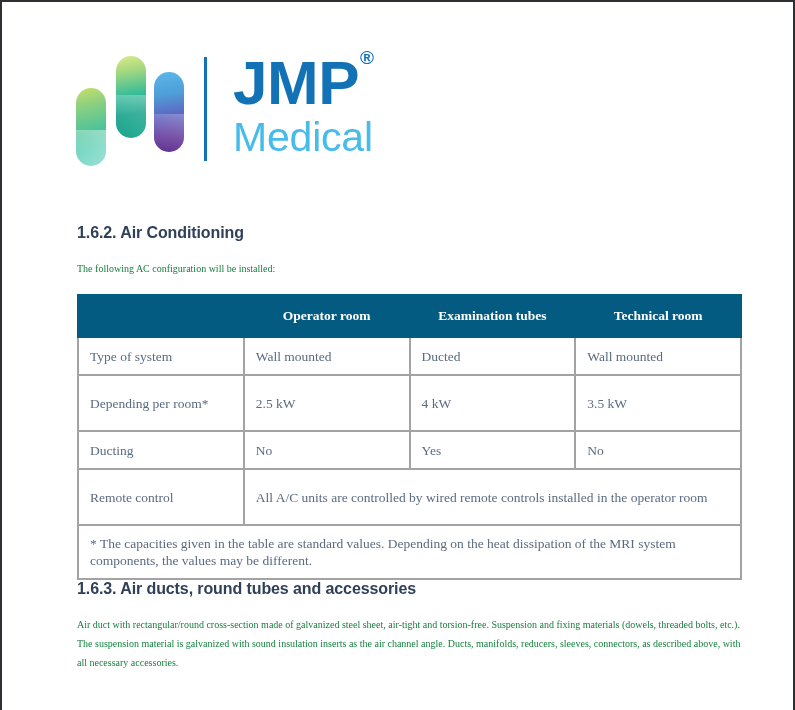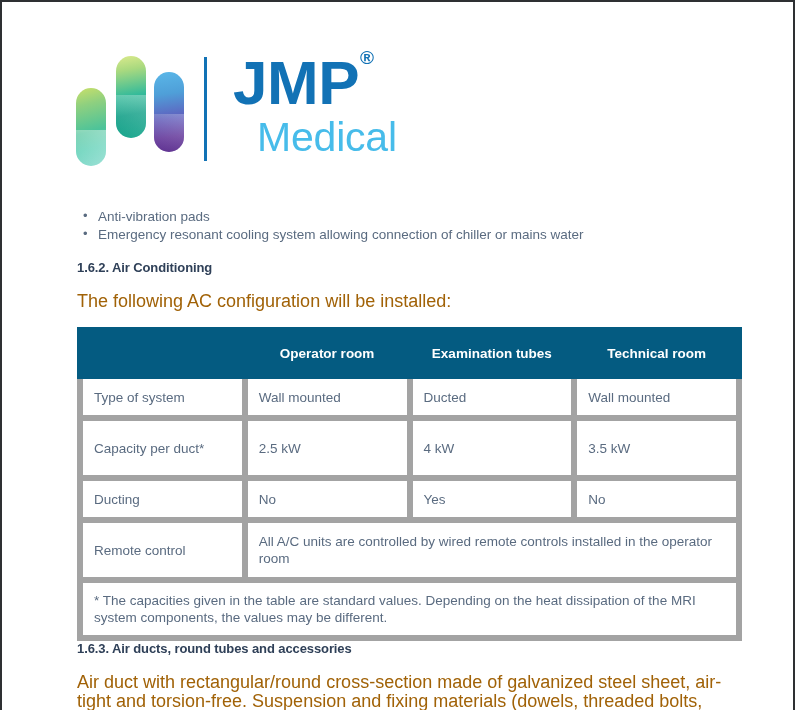--- a/index.html
+++ b/index.html
@@ -118,21 +118,20 @@
     left: 1px;
   }
   .wordmark .medical {
     display: block;
     font-size: 41px;
     line-height: 46px;
     font-weight: 400;
     letter-spacing: -0.2px;
     color: #47bcea;
     margin-top: 2px;
-    margin-left: 24px;
   }
 
   
   .content {
     position: absolute;
     left: 75px;
     top: 206px;
     width: 665px;
   }
 
@@ -151,44 +150,46 @@
   ul.bullets li::before {
     content: "•";
     position: absolute;
     left: 6px;
     top: -1px;
     color: #5a6b80;
     font-size: 13px;
   }
 
   h3.section-heading {
-    font-size: 13px;
+    font-size: 16px;
     font-weight: 700;
     color: #2f4058;
     margin: 16px 0 0 0;
     letter-spacing: -0.1px;
   }
   p.para {
-    font-size: 18px;
+    font-size: 10px;
     line-height: 19px;
-    color: #a16207;
+    color: #15803d;
     margin: 17px 0 0 0;
+    font-family: Liberation Serif, serif;
   }
 
   
   table.ac-table {
     border-collapse: collapse;
     width: 665px;
     margin-top: 16px;
     table-layout: fixed;
   }
   table.ac-table th,
   table.ac-table td {
-    border: 6px solid #a3a3a3;
+    border: 2px solid #a3a3a3;
     vertical-align: middle;
+    font-family: Liberation Serif, serif;
   }
   table.ac-table thead th {
     background: #045b81;
     color: #ffffff;
     font-size: 13.5px;
     font-weight: 700;
     text-align: center;
     height: 32px;
     padding: 4px 8px;
     border-color: #045b81;
@@ -228,24 +229,20 @@
     </div>
     <div class="logo-divider"></div>
     <div class="wordmark">
       <span class="jmp"><span>JMP</span><span class="reg">®</span></span>
       <span class="medical">Medical</span>
     </div>
   </div>
 
   <div class="content">
 
-    <ul class="bullets">
-      <li>Anti-vibration pads</li>
-      <li>Emergency resonant cooling system allowing connection of chiller or mains water</li>
-    </ul>
 
     <h3 class="section-heading">1.6.2. Air Conditioning</h3>
     <p class="para">The following AC configuration will be installed:</p>
 
     <table class="ac-table">
       <thead>
         <tr>
           <th class="blank-head c-label"></th>
           <th class="c-op">Operator room</th>
           <th class="c-exam">Examination tubes</th>
@@ -253,21 +250,21 @@
         </tr>
       </thead>
       <tbody>
         <tr class="row-h36">
           <td class="c-label">Type of system</td>
           <td class="c-op">Wall mounted</td>
           <td class="c-exam">Ducted</td>
           <td class="c-tech">Wall mounted</td>
         </tr>
         <tr class="row-tall">
-          <td class="c-label">Capacity per duct*</td>
+          <td class="c-label">Depending per room*</td>
           <td class="c-op">2.5 kW</td>
           <td class="c-exam">4 kW</td>
           <td class="c-tech">3.5 kW</td>
         </tr>
         <tr class="row-h36">
           <td class="c-label">Ducting</td>
           <td class="c-op">No</td>
           <td class="c-exam">Yes</td>
           <td class="c-tech">No</td>
         </tr>

